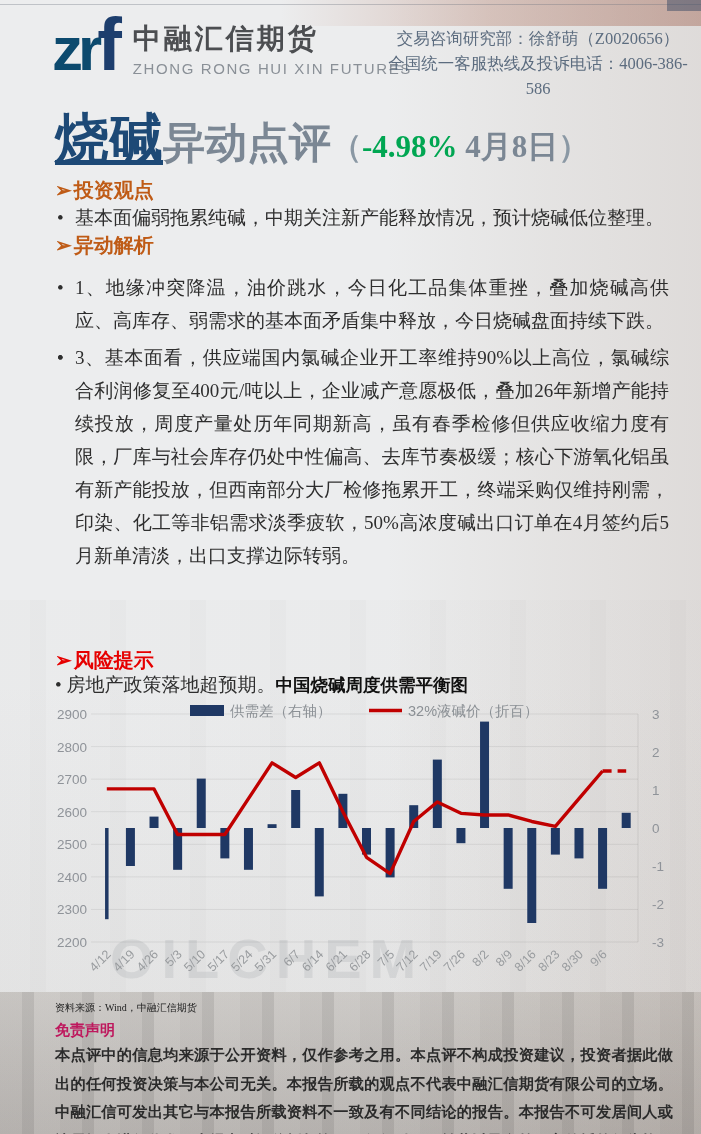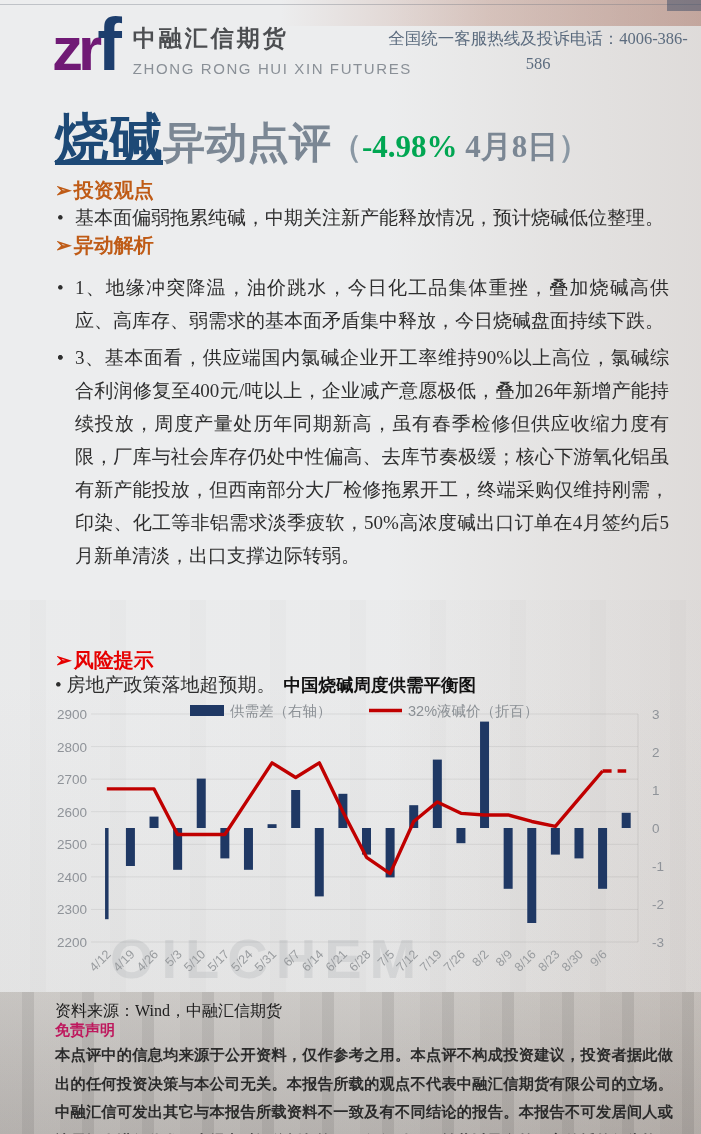--- a/index.html
+++ b/index.html
@@ -21,24 +21,24 @@
     background:
       repeating-linear-gradient(90deg, rgba(90,80,72,0.10) 0 22px, rgba(60,55,50,0.16) 22px 34px, rgba(120,110,100,0.08) 34px 60px),
       linear-gradient(to bottom, rgba(150,140,128,0.22), rgba(110,100,92,0.30));}
   .bg-midcity{position:absolute;left:0;top:600px;width:701px;height:392px;pointer-events:none;opacity:.5;
     background:repeating-linear-gradient(90deg, rgba(130,125,120,0.05) 0 30px, rgba(100,95,92,0.08) 30px 46px, rgba(150,145,140,0.04) 46px 80px);}
 
   
   .logo-row{position:absolute;left:52px;top:16px;display:flex;align-items:flex-start;}
   .logo-mark{font-family:"Liberation Sans","DejaVu Sans",sans-serif;font-weight:bold;
     font-size:62px;line-height:58px;letter-spacing:-5px;}
-  .logo-mark .zr{color:#701a75;text-align:center;}
+  .logo-mark .zr{color:#0c4a6e;text-align:center;}
   .logo-mark .f{color:#1d3e6d;font-size:74px;}
   .logo-names{margin-left:16px;padding-top:6px;}
-  .logo-cn{font-size:23px;font-weight:bold;color:#4c4e51;letter-spacing:3px;line-height:34px;}
+  .logo-cn{font-size:28px;font-weight:bold;color:#4c4e51;letter-spacing:3px;line-height:34px;}
   .logo-en{font-family:"Liberation Sans","DejaVu Sans",sans-serif;font-size:15px;color:#8a9097;letter-spacing:1.6px;margin-top:4px;}
   .contact{position:absolute;right:4px;top:26px;width:318px;text-align:center;
     color:#5c6c7f;font-size:16.5px;line-height:25px;}
 
   
   .doc-title{position:absolute;left:55px;top:103px;white-space:nowrap;font-weight:bold;}
   .doc-title .t-prod{font-size:54px;color:#1d4976;text-decoration:underline;}
   .doc-title .t-suffix{font-size:42px;color:#7b8794;text-align:center;}
   .doc-title .t-paren{font-size:31px;color:#8a98a4;}
   .doc-title .t-change{font-size:31px;color:#00a652;}
@@ -50,27 +50,27 @@
   .orange{color:#bf5b16;}
   .red{color:#e60000;}
   .bullet-block{color:#2e2e2e;font-size:19px;line-height:33px;text-align:justify;}
   .bullet{position:relative;padding-left:20px;margin-bottom:4px;}
   .bullet .dot{position:absolute;left:2px;top:0;}
   #views-bullet{position:absolute;left:55px;top:201px;width:620px;}
   #analysis-bullets{position:absolute;left:55px;top:271px;width:614px;}
   #risk-row{position:absolute;left:55px;top:672px;width:640px;white-space:nowrap;}
   #risk-row .bullet-text{font-size:19px;color:#2e2e2e;}
   .chart-title{font-family:"Liberation Sans","DejaVu Sans",sans-serif;
-    font-size:17.5px;font-weight:bold;color:#111;margin-left:8px;}
+    font-size:17.5px;font-weight:bold;color:#111;}
 
   
   #chart-wrap{position:absolute;left:40px;top:676px;width:660px;height:324px;}
 
   
-  .source{position:absolute;left:55px;top:1001px;font-size:16px;color:#1c1c1c;}
+  .source{position:absolute;left:55px;top:1001px;font-size:10px;color:#1c1c1c;}
   .disc-head{position:absolute;left:55px;top:1021px;font-size:15px;font-weight:bold;color:#be185d;
     font-family:"Liberation Sans","DejaVu Sans",sans-serif;}
   .disc-text{position:absolute;left:55px;top:1041px;width:618px;font-size:15.2px;line-height:28.5px;
     color:#2b2b2b;font-weight:bold;text-align:justify;}
 </style>
 </head>
 <body>
 
 <div class="page">
 
@@ -82,20 +82,21 @@
   <div class="bg-corner"></div>
 
   <div class="logo-row">
     <div class="logo-mark"><span class="zr">zr</span><span class="f">f</span></div>
     <div class="logo-names">
       <div class="logo-cn">中融汇信期货</div>
       <div class="logo-en">ZHONG RONG HUI XIN FUTURES</div>
     </div>
   </div>
   <div class="contact">
+    <div>交易咨询研究部：徐舒萌（Z0020656）</div>
     <div>全国统一客服热线及投诉电话：4006-386-586</div>
   </div>
 
   <div class="doc-title"><span class="t-prod">烧碱</span><span class="t-suffix">异动点评</span><span class="t-paren">（</span><span class="t-change">-4.98%</span><span class="t-date"> 4月8日</span><span class="t-paren">）</span></div>
 
   <div class="sec-head orange" style="top:177px;"><span class="arrow">➢</span><span>投资观点</span></div>
   <div id="views-bullet" class="bullet-block">
     <div class="bullet"><span class="dot">•</span><span>基本面偏弱拖累纯碱，中期关注新产能释放情况，预计烧碱低位整理。</span></div>
   </div>
 

